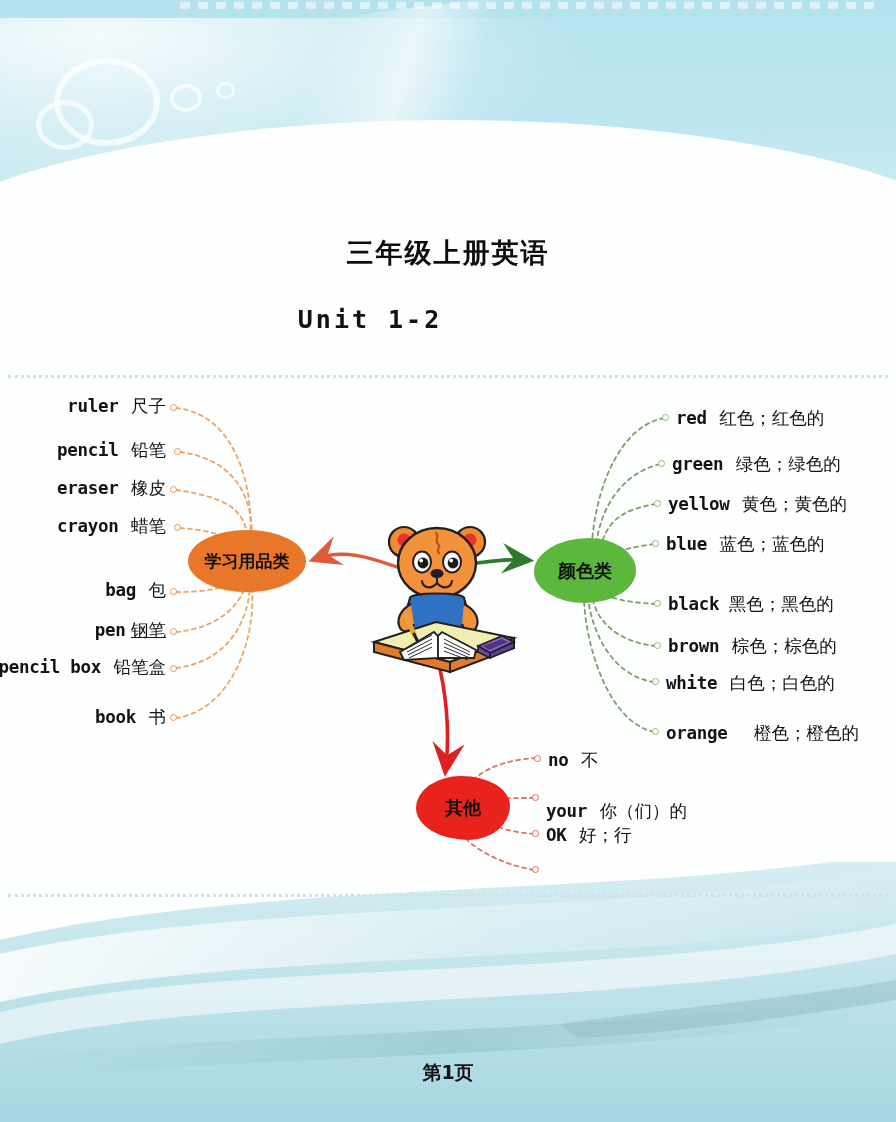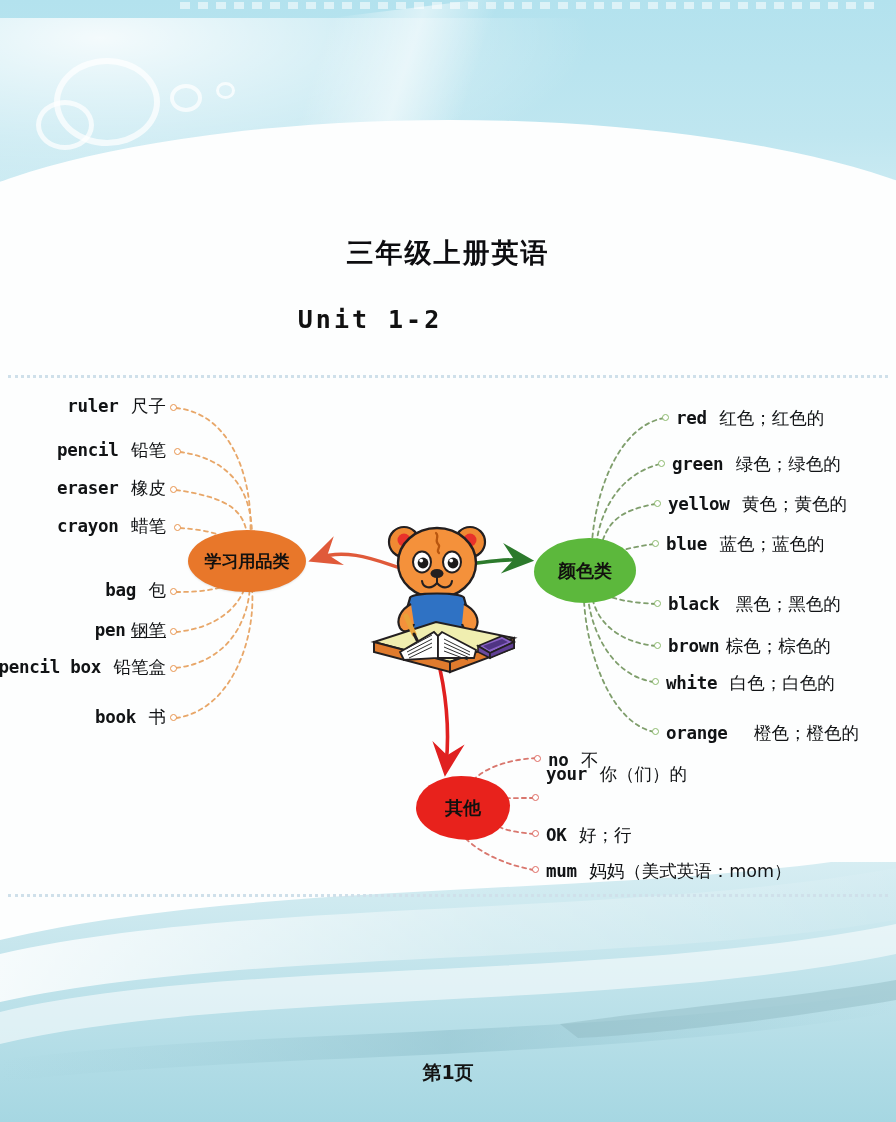--- a/index.html
+++ b/index.html
@@ -306,25 +306,25 @@
     <div class="leaf" style="left:668px; top:122px;">
       <span class="en">yellow</span>
       <span class="cn" style="margin-left: 7px;">黄色；黄色的</span>
     </div>
     <div class="leaf" style="left:666px; top:162px;">
       <span class="en">blue</span>
       <span class="cn" style="margin-left: 7px;">蓝色；蓝色的</span>
     </div>
     <div class="leaf" style="left:668px; top:222px;">
       <span class="en">black</span>
-      <span class="cn" style="margin-left: 11px; font-family: Liberation Mono, monospace;">黑色；黑色的</span>
+      <span class="cn" style="margin-left: 4px; font-family: Liberation Mono, monospace;">黑色；黑色的</span>
     </div>
     <div class="leaf" style="left:668px; top:264px;">
       <span class="en">brown</span>
-      <span class="cn" style="margin-left: 1px;">棕色；棕色的</span>
+      <span class="cn" style="margin-left: 7px;">棕色；棕色的</span>
     </div>
     <div class="leaf" style="left:666px; top:301px;">
       <span class="en">white</span>
       <span class="cn" style="margin-left: 7px;">白色；白色的</span>
     </div>
     <div class="leaf" style="left:666px; top:351px;">
       <span class="en">orange</span>
       <span class="cn" style="margin-left: 21px;">橙色；橙色的</span>
     </div>
 
@@ -334,31 +334,27 @@
     <div class="dot green" style="left:652px; top:170px;"></div>
     <div class="dot green" style="left:654px; top:230px;"></div>
     <div class="dot green" style="left:654px; top:272px;"></div>
     <div class="dot green" style="left:652px; top:308px;"></div>
     <div class="dot green" style="left:652px; top:358px;"></div>
 
     <div class="leaf" style="left:548px; top:378px;">
       <span class="en">no</span>
       <span class="cn" style="margin-left: 7px;">不</span>
     </div>
-    <div class="leaf" style="left:546px; top:392px;">
+    <div class="leaf" style="left:546px; top:429px;">
       <span class="en">your</span>
       <span class="cn" style="margin-left: 7px;">你（们）的</span>
     </div>
     <div class="leaf" style="left:546px; top:453px;">
       <span class="en">OK</span>
       <span class="cn" style="margin-left: 7px;">好；行</span>
-    </div>
-    <div class="leaf" style="left:546px; top:489px;">
-      <span class="en">mum</span>
-      <span class="cn" style="margin-left: 7px;">妈妈（美式英语：mom）</span>
     </div>
 
     <div class="dot red" style="left:534px; top:385px;"></div>
     <div class="dot red" style="left:532px; top:424px;"></div>
     <div class="dot red" style="left:532px; top:460px;"></div>
     <div class="dot red" style="left:532px; top:496px;"></div>
 
     <div id="bear" style="left:352px; top:130px; width:182px; height:190px;">
       <svg viewBox="0 0 182 190" xmlns="http://www.w3.org/2000/svg" aria-hidden="true">
 

